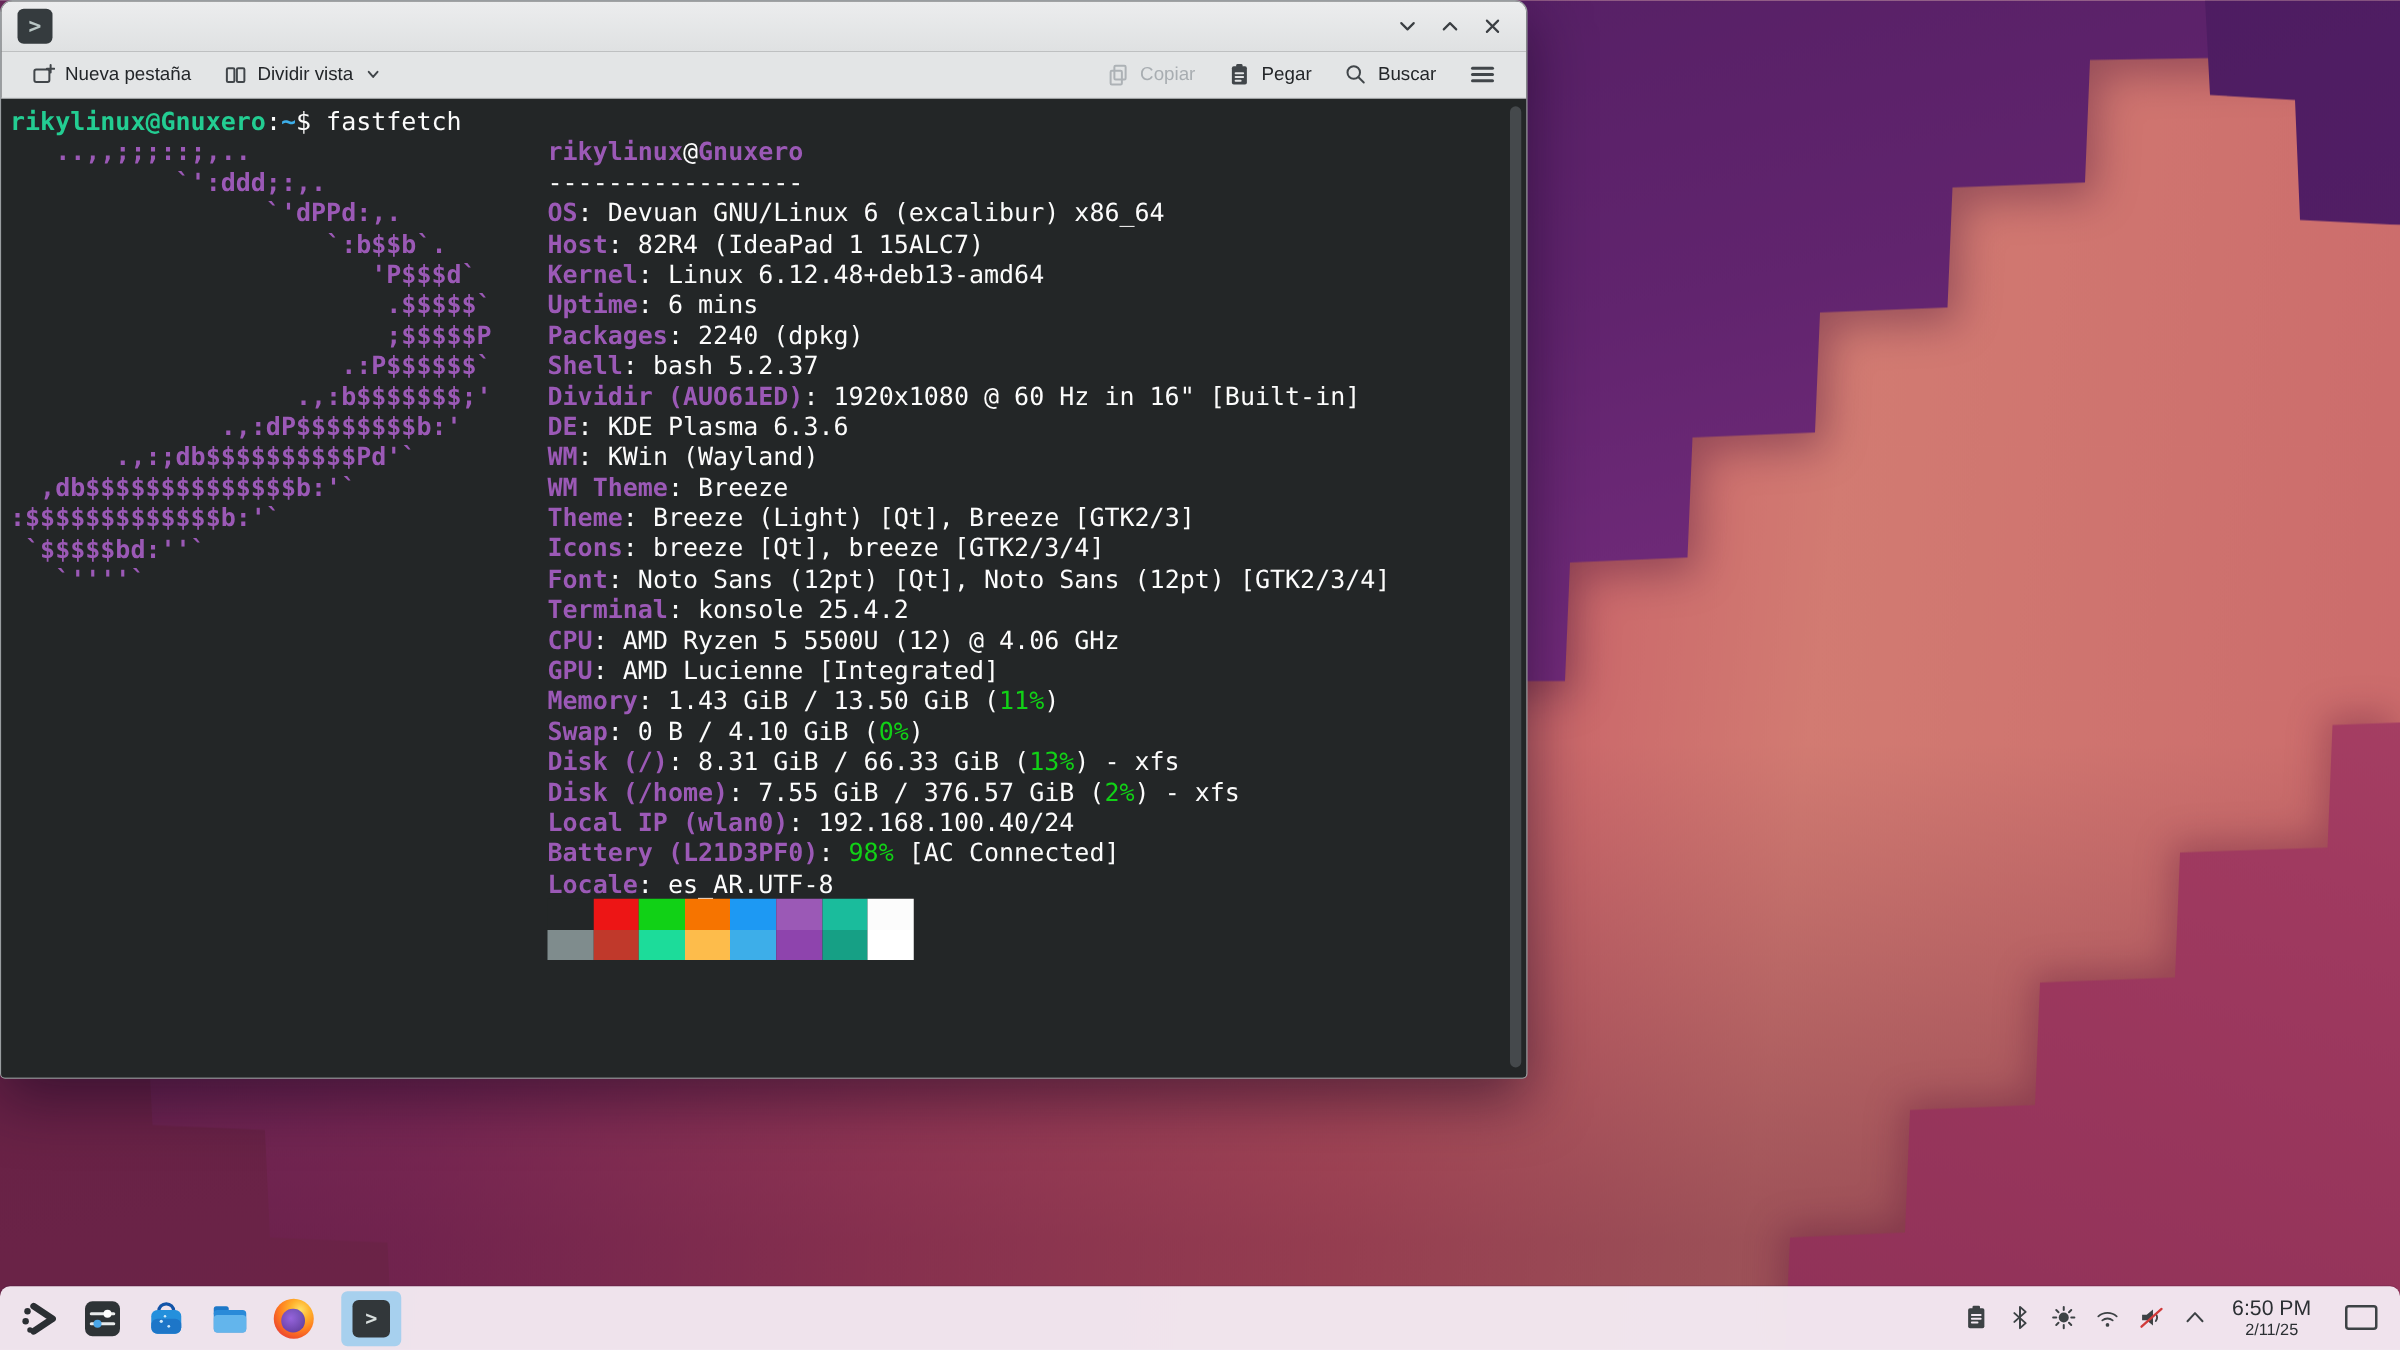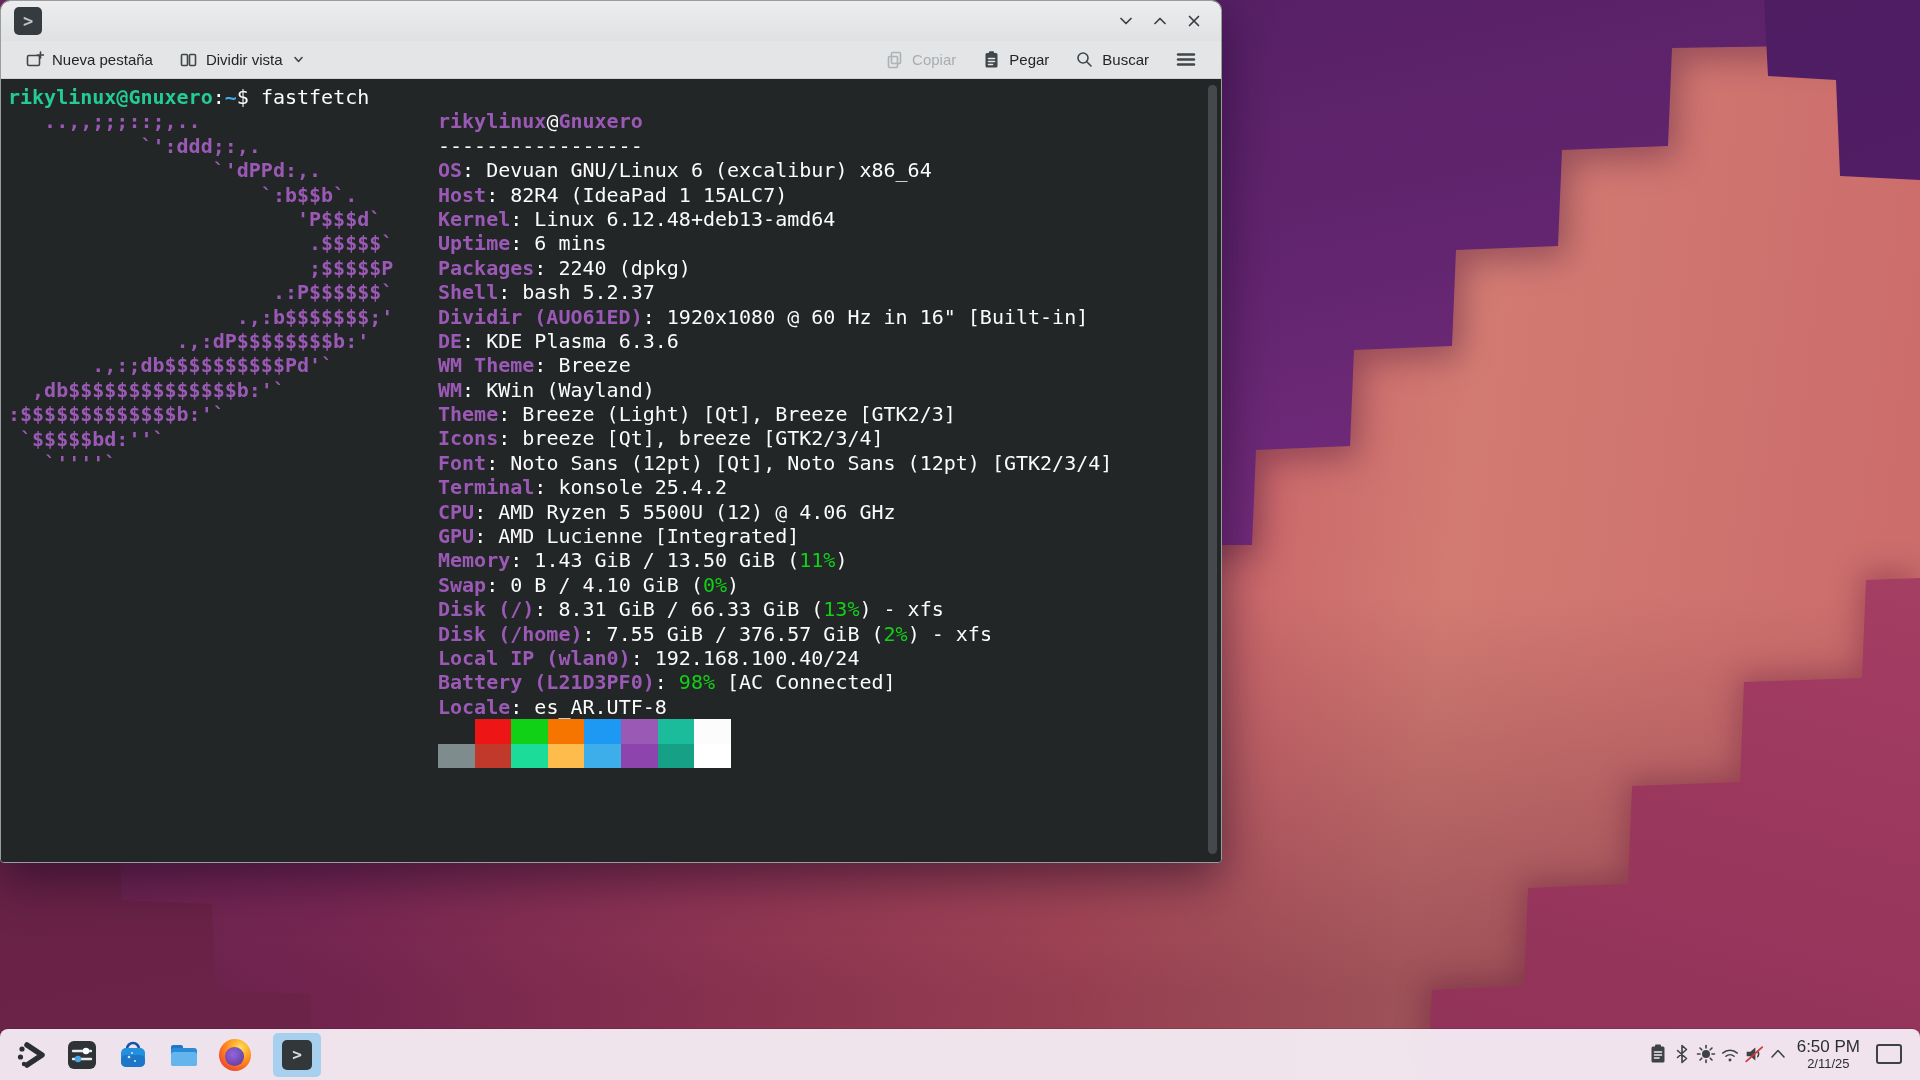--- a/index.html
+++ b/index.html
@@ -79,21 +79,21 @@
   .app-icon { width:34px; height:34px; position:relative; display:flex; align-items:center; justify-content:center; }
   .task-active { width:48px; height:44px; background:#a7d0ee; border-radius:5px;
     display:flex; align-items:center; justify-content:center; margin-left:4px; }
   .konsole-glyph { width:30px; height:30px; background:#32373a; border-radius:5px; color:#d8dedd;
     font:bold 16px "DejaVu Sans Mono",monospace; display:flex; align-items:center; justify-content:center; }
   .firefox-circle { width:32px; height:32px; border-radius:50%;
     background:radial-gradient(circle at 66% 28%, #ffe066 0%, #ffb12c 26%, #ff7d1f 52%, #f0512b 74%, #d52c71 100%); position:relative; overflow:hidden; }
   .firefox-core { position:absolute; left:20%; top:28%; width:58%; height:58%; border-radius:50%;
     background:radial-gradient(circle at 40% 40%, #8a5cf0, #45309e); opacity:.9; }
   .taskbar-flex { flex:1; }
-  .tray { display:flex; align-items:center; gap:2px; padding-right:8px; }
+  .tray { display:flex; align-items:center; gap:13px; padding-right:8px; }
   .tray-icon { width:22px; height:22px; display:flex; align-items:center; justify-content:center; }
   .tray-icon svg { stroke:#3d4245; fill:none; stroke-width:1.6; stroke-linecap:round; stroke-linejoin:round; }
   .tray-icon .filled { fill:#3d4245; stroke:none; }
   .clock { text-align:center; color:#2b2f33; line-height:1.15; margin:0 6px; }
   .clock .t { font-size:17px; }
   .clock .d { font-size:13px; }
   .show-desktop { width:26px; height:20px; border:2px solid #3d4245; border-radius:3px; margin-left:8px; background:transparent; }
 </style>
 </head>
 <body>
@@ -212,22 +212,22 @@
             <div class="term-line"><span class="c-purple">rikylinux</span><span class="c-fg">@</span><span class="c-purple">Gnuxero</span></div>
             <div class="term-line"><span class="c-fg">-----------------</span></div>
             <div class="term-line"><span class="c-purple">OS</span><span class="c-fg">: </span><span class="c-fg">Devuan GNU/Linux 6 (excalibur) x86_64</span></div>
             <div class="term-line"><span class="c-purple">Host</span><span class="c-fg">: </span><span class="c-fg">82R4 (IdeaPad 1 15ALC7)</span></div>
             <div class="term-line"><span class="c-purple">Kernel</span><span class="c-fg">: </span><span class="c-fg">Linux 6.12.48+deb13-amd64</span></div>
             <div class="term-line"><span class="c-purple">Uptime</span><span class="c-fg">: </span><span class="c-fg">6 mins</span></div>
             <div class="term-line"><span class="c-purple">Packages</span><span class="c-fg">: </span><span class="c-fg">2240 (dpkg)</span></div>
             <div class="term-line"><span class="c-purple">Shell</span><span class="c-fg">: </span><span class="c-fg">bash 5.2.37</span></div>
             <div class="term-line"><span class="c-purple">Dividir (AUO61ED)</span><span class="c-fg">: </span><span class="c-fg">1920x1080 @ 60 Hz in 16" [Built-in]</span></div>
             <div class="term-line"><span class="c-purple">DE</span><span class="c-fg">: </span><span class="c-fg">KDE Plasma 6.3.6</span></div>
+            <div class="term-line"><span class="c-purple">WM</span><span class="c-fg">: </span><span class="c-fg">KWin (Wayland)</span></div>
             <div class="term-line"><span class="c-purple">WM Theme</span><span class="c-fg">: </span><span class="c-fg">Breeze</span></div>
-            <div class="term-line"><span class="c-purple">WM</span><span class="c-fg">: </span><span class="c-fg">KWin (Wayland)</span></div>
             <div class="term-line"><span class="c-purple">Theme</span><span class="c-fg">: </span><span class="c-fg">Breeze (Light) [Qt], Breeze [GTK2/3]</span></div>
             <div class="term-line"><span class="c-purple">Icons</span><span class="c-fg">: </span><span class="c-fg">breeze [Qt], breeze [GTK2/3/4]</span></div>
             <div class="term-line"><span class="c-purple">Font</span><span class="c-fg">: </span><span class="c-fg">Noto Sans (12pt) [Qt], Noto Sans (12pt) [GTK2/3/4]</span></div>
             <div class="term-line"><span class="c-purple">Terminal</span><span class="c-fg">: </span><span class="c-fg">konsole 25.4.2</span></div>
             <div class="term-line"><span class="c-purple">CPU</span><span class="c-fg">: </span><span class="c-fg">AMD Ryzen 5 5500U (12) @ 4.06 GHz</span></div>
             <div class="term-line"><span class="c-purple">GPU</span><span class="c-fg">: </span><span class="c-fg">AMD Lucienne [Integrated]</span></div>
             <div class="term-line"><span class="c-purple">Memory</span><span class="c-fg">: </span><span class="c-fg">1.43 GiB / 13.50 GiB (</span><span class="c-green">11%</span><span class="c-fg">)</span></div>
             <div class="term-line"><span class="c-purple">Swap</span><span class="c-fg">: </span><span class="c-fg">0 B / 4.10 GiB (</span><span class="c-green">0%</span><span class="c-fg">)</span></div>
             <div class="term-line"><span class="c-purple">Disk (/)</span><span class="c-fg">: </span><span class="c-fg">8.31 GiB / 66.33 GiB (</span><span class="c-green">13%</span><span class="c-fg">) - xfs</span></div>
             <div class="term-line"><span class="c-purple">Disk (/home)</span><span class="c-fg">: </span><span class="c-fg">7.55 GiB / 376.57 GiB (</span><span class="c-green">2%</span><span class="c-fg">) - xfs</span></div>

